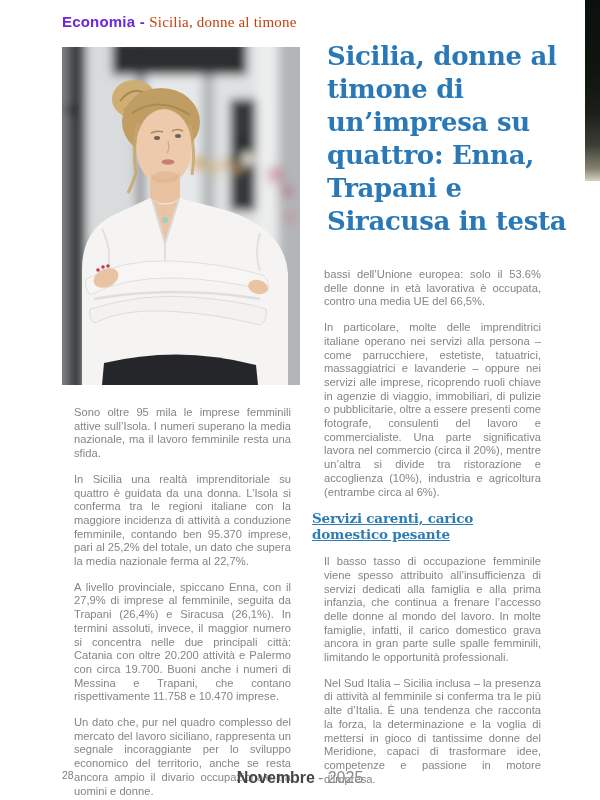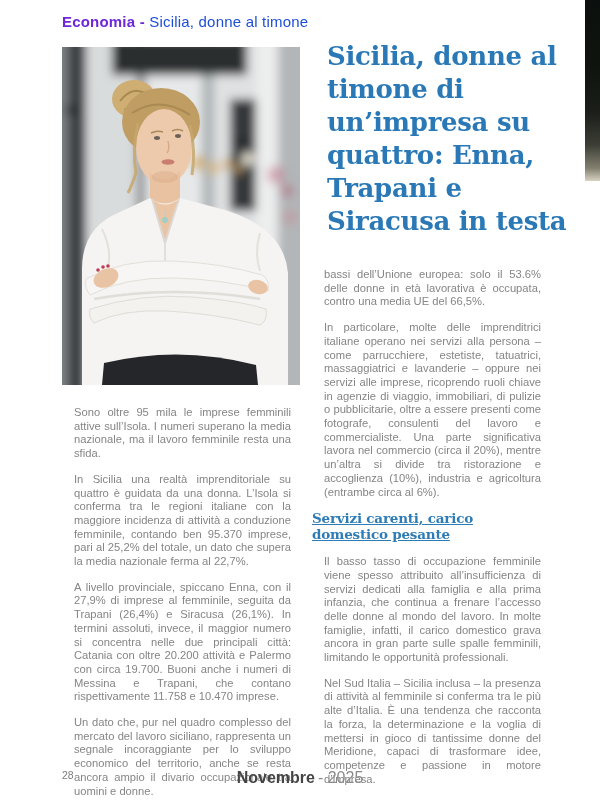--- a/index.html
+++ b/index.html
@@ -2,21 +2,21 @@
 <html lang="it"><head>
 <meta charset="utf-8">
 <style>
   html,body { margin:0; padding:0; background:#ffffff; }
   .page {
     position:relative; width:600px; height:800px; background:#ffffff;
     font-family:"Liberation Sans", sans-serif; overflow:hidden;
   }
   .kicker { position:absolute; left:62px; top:13px; font-size:15px; letter-spacing:.2px; white-space:nowrap; }
   .kicker .cat { color:#6d28d9; font-weight:bold; }
-  .kicker .topic { color:#1d4ed8; }
+  .kicker .topic { color:#c2410c;font-family:Liberation Serif, serif; }
   .edge-strip {
     position:absolute; right:0; top:0; width:15px; height:181px;
     background:linear-gradient(180deg,#0b100e 0%,#0f140e 38%,#1b1e19 62%,#3c3e36 80%,#83806f 93%,#d8d2c2 100%);
   }
   .photo { position:absolute; left:62px; top:47px; width:238px; height:338px; margin:0; }
   .photo svg { display:block; width:238px; height:338px; }
   .title {
     position:absolute; left:311px; top:24px; width:253px; margin:16px;
     font-family:"DejaVu Serif", serif; font-weight:bold; font-size:26px;
     line-height:1.27; color:#2a79b6; letter-spacing:-0.3px;

